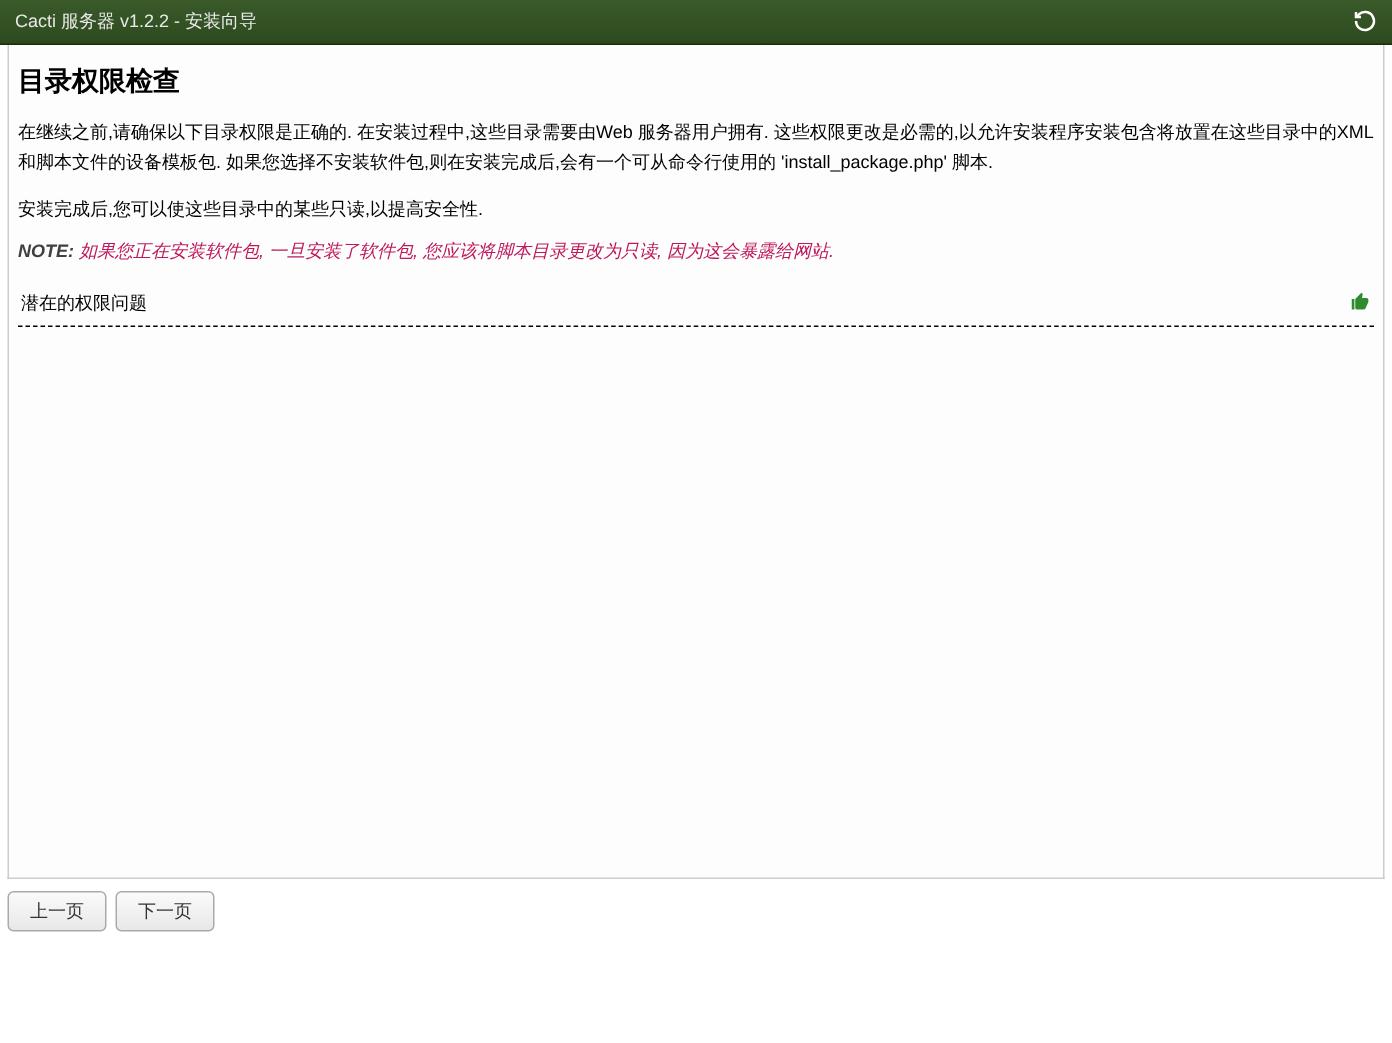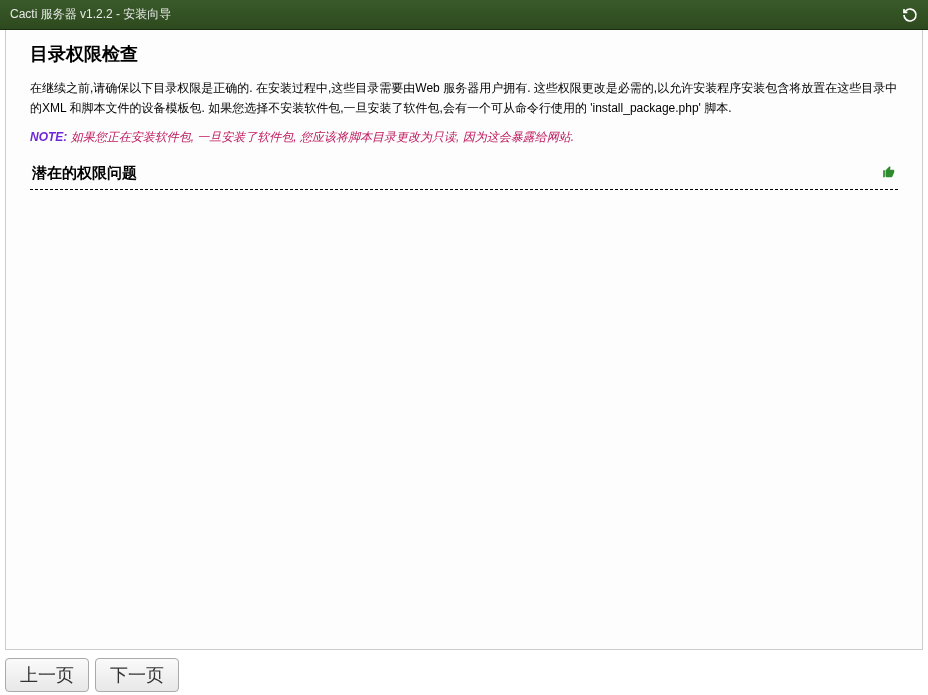--- a/index.html
+++ b/index.html
@@ -17,90 +17,89 @@
       height: 695px;
       position: relative;
     }
     .header {
       background: linear-gradient(to bottom, #3a5a2a, #2d4a1e);
       background-color: #30541f;
       color: #e8e8e8;
       padding: 6px 10px;
       display: flex;
       justify-content: space-between;
-      align-items: center;
       border-bottom: 1px solid #1a2d10;
     }
     .header-title {
       font-size: 12px;
     }
     .refresh-icon {
       width: 16px;
       height: 16px;
       cursor: pointer;
       color: #fff;
     }
     .content {
       background: #fdfdfd;
       border: 1px solid #ccc;
       border-top: none;
       margin: 0 5px;
-      padding: 12px 24px;
-      height: 620px;
+      padding: 12px 6px;
+      height: 556px;
       overflow: auto;
     }
     .page-title {
       font-size: 18px;
       font-weight: bold;
       margin-bottom: 12px;
       color: #000;
     }
     .body-text {
       font-size: 12px;
       line-height: 1.7;
       margin-bottom: 10px;
       color: #000;
     }
     .note-line {
       margin-bottom: 12px;
       font-size: 12px;
     }
     .note-label {
-      color: #6d28d9;
+      color: #404040;
       font-weight: bold;
       font-style: italic;
     }
     .note-text {
       font-style: italic;
       color: #be185d;
     }
     .section-row {
       display: flex;
       justify-content: space-between;
       align-items: center;
       padding: 6px 2px;
       border-bottom: 1px dashed #000;
-      font-weight: bold;
-      font-size: 15px;
+      font-weight: normal;
+      font-size: 12px;
     }
     .thumbs-icon {
       color: #2e8b2e;
       font-size: 14px;
     }
     .footer {
       margin: 8px 5px 0 5px;
       display: flex;
       gap: 6px;
     }
     .nav-btn {
       background: linear-gradient(to bottom, #fafafa, #e8e8e8);
       border: 1px solid #aaa;
       border-radius: 4px;
       padding: 4px 14px;
-      font-size: 18px;
+      font-size: 12px;
       cursor: pointer;
       color: #333;
       font-family: inherit;
     }
   </style>
 </head>
 <body>
 
 <div class="container">
 
@@ -110,22 +109,23 @@
       <svg width="16" height="16" viewBox="0 0 24 24" fill="none" stroke="currentColor" stroke-width="2.5">
         <path d="M3 12a9 9 0 1 0 2.64-6.36L3 8"></path>
         <polyline points="3 3 3 8 8 8"></polyline>
       </svg>
     </span>
   </div>
 
   <div class="content">
     <h1 class="page-title">目录权限检查</h1>
 
-    <p class="body-text">在继续之前,请确保以下目录权限是正确的. 在安装过程中,这些目录需要由Web 服务器用户拥有. 这些权限更改是必需的,以允许安装程序安装包含将放置在这些目录中的XML 和脚本文件的设备模板包. 如果您选择不安装软件包,一旦安装了软件包,会有一个可从命令行使用的 'install_package.php' 脚本.</p>
+    <p class="body-text">在继续之前,请确保以下目录权限是正确的. 在安装过程中,这些目录需要由Web 服务器用户拥有. 这些权限更改是必需的,以允许安装程序安装包含将放置在这些目录中的XML 和脚本文件的设备模板包. 如果您选择不安装软件包,则在安装完成后,会有一个可从命令行使用的 'install_package.php' 脚本.</p>
 
+    <p class="body-text">安装完成后,您可以使这些目录中的某些只读,以提高安全性.</p>
 
     <p class="note-line">
       <span class="note-label">NOTE:</span>
       <span class="note-text"> 如果您正在安装软件包, 一旦安装了软件包, 您应该将脚本目录更改为只读, 因为这会暴露给网站.</span>
     </p>
 
     <div class="section-row">
       <span>潜在的权限问题</span>
       <span class="thumbs-icon">
         <svg width="14" height="14" viewBox="0 0 24 24" fill="#2e8b2e">

